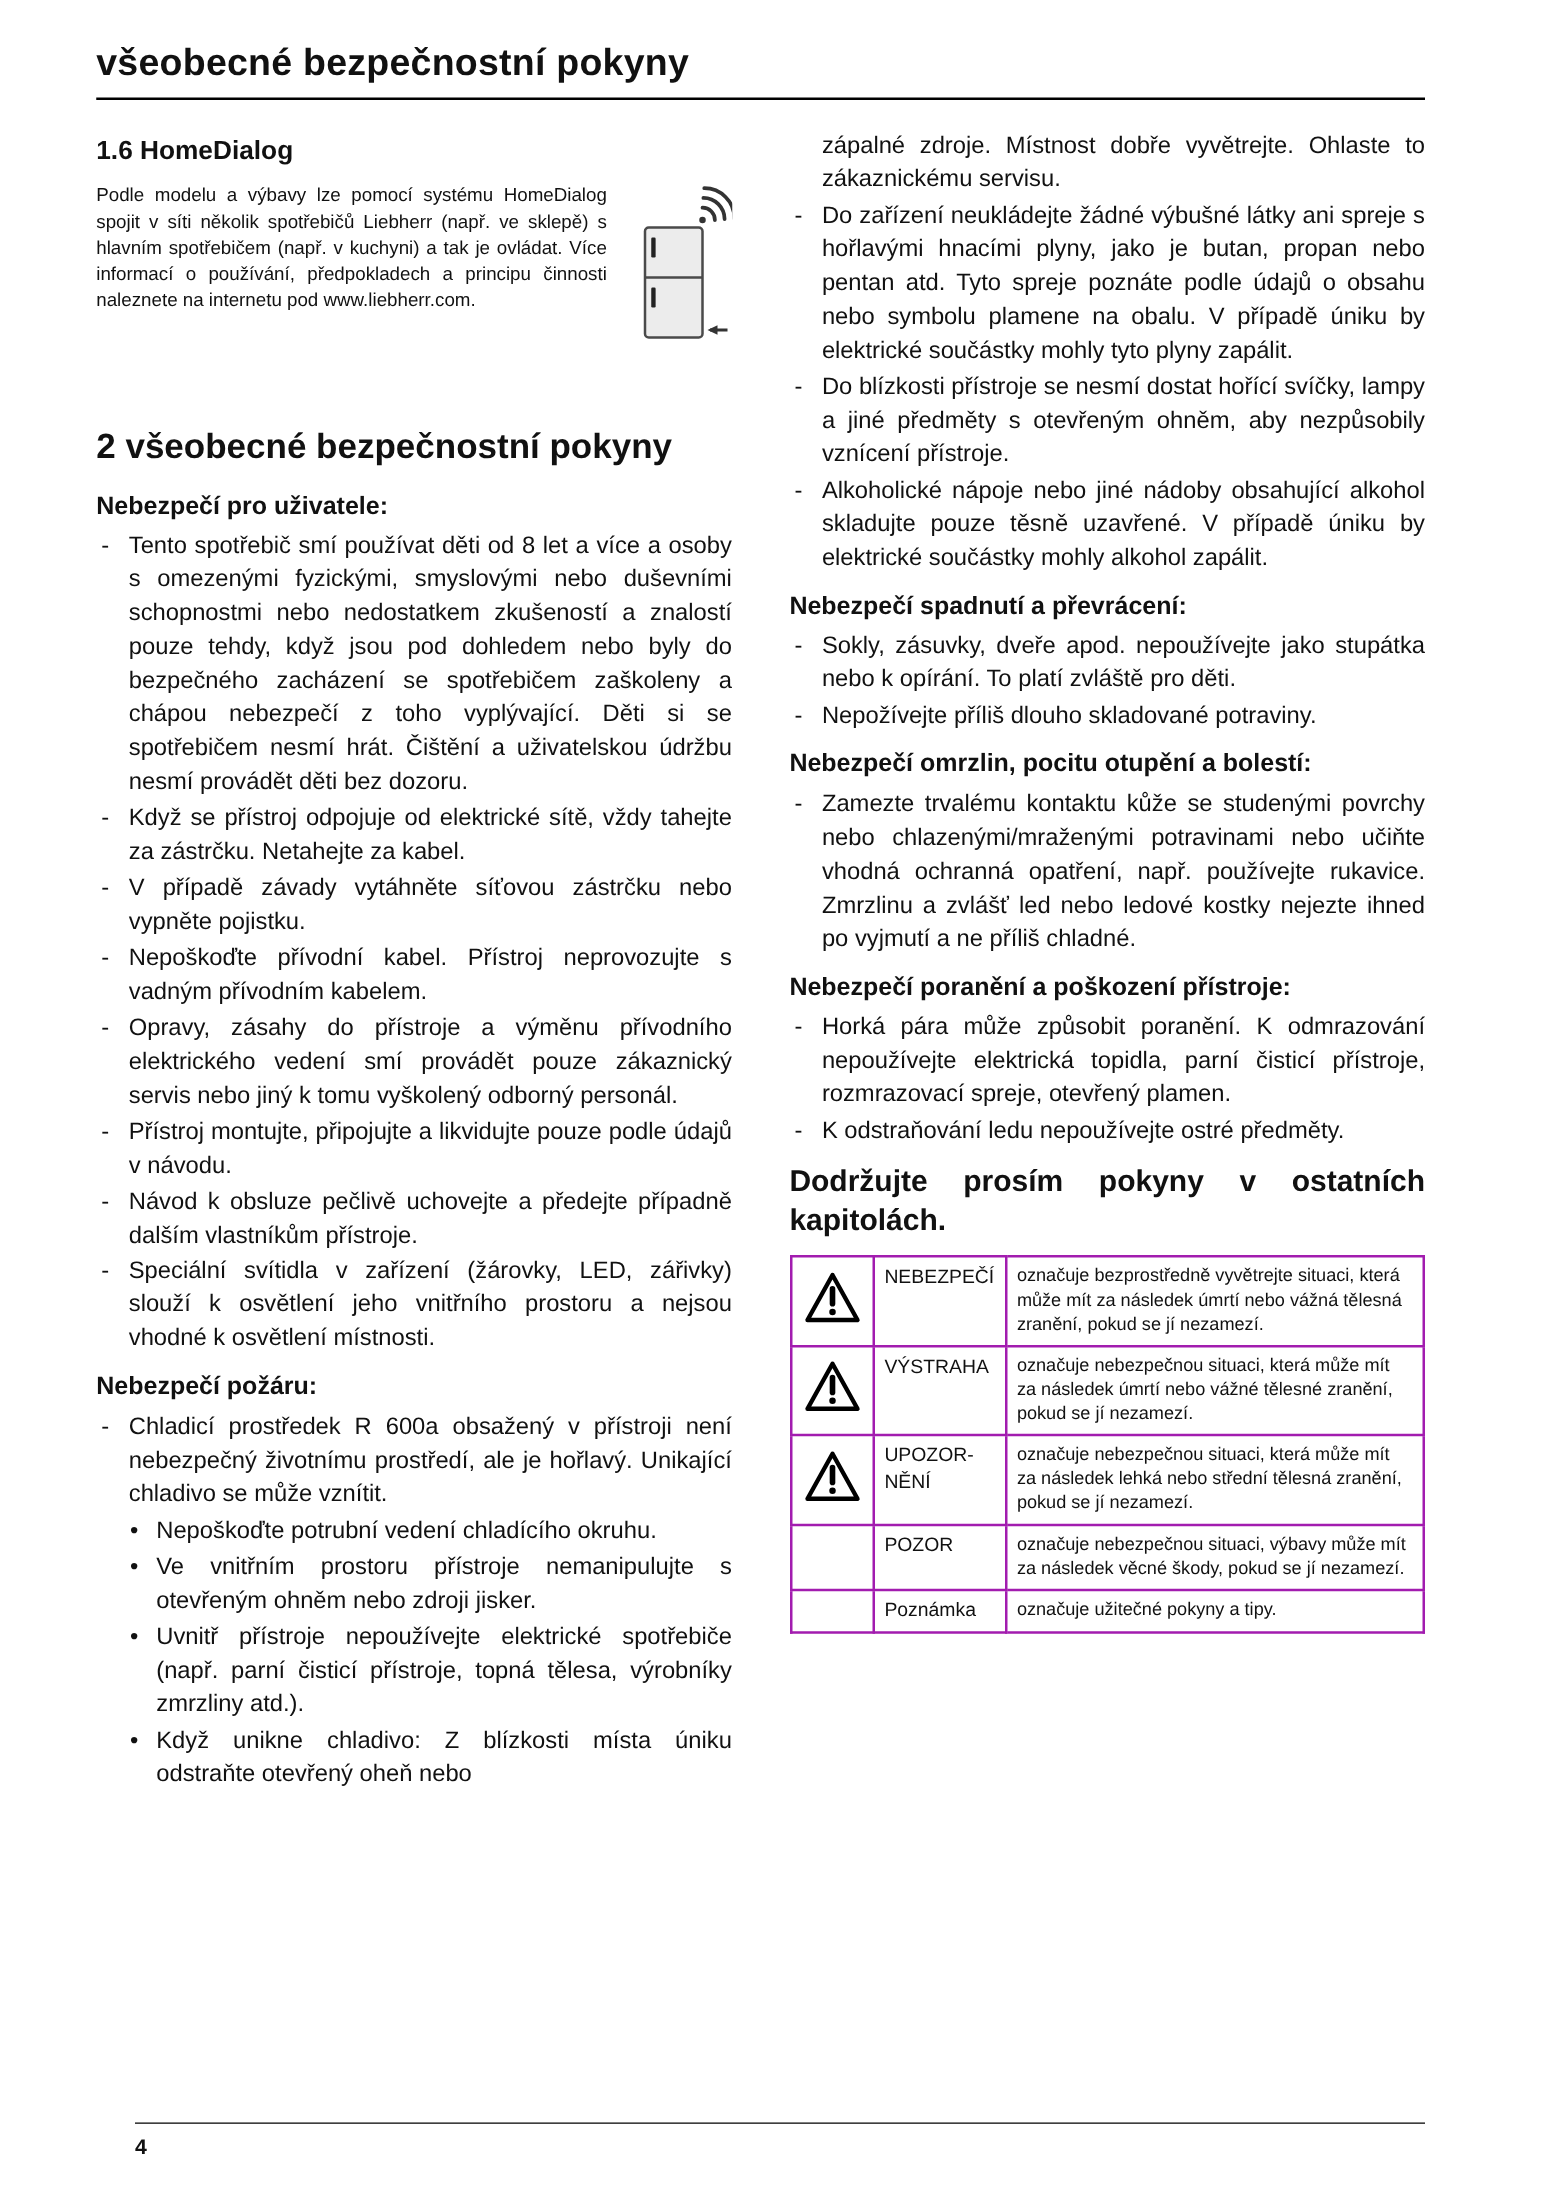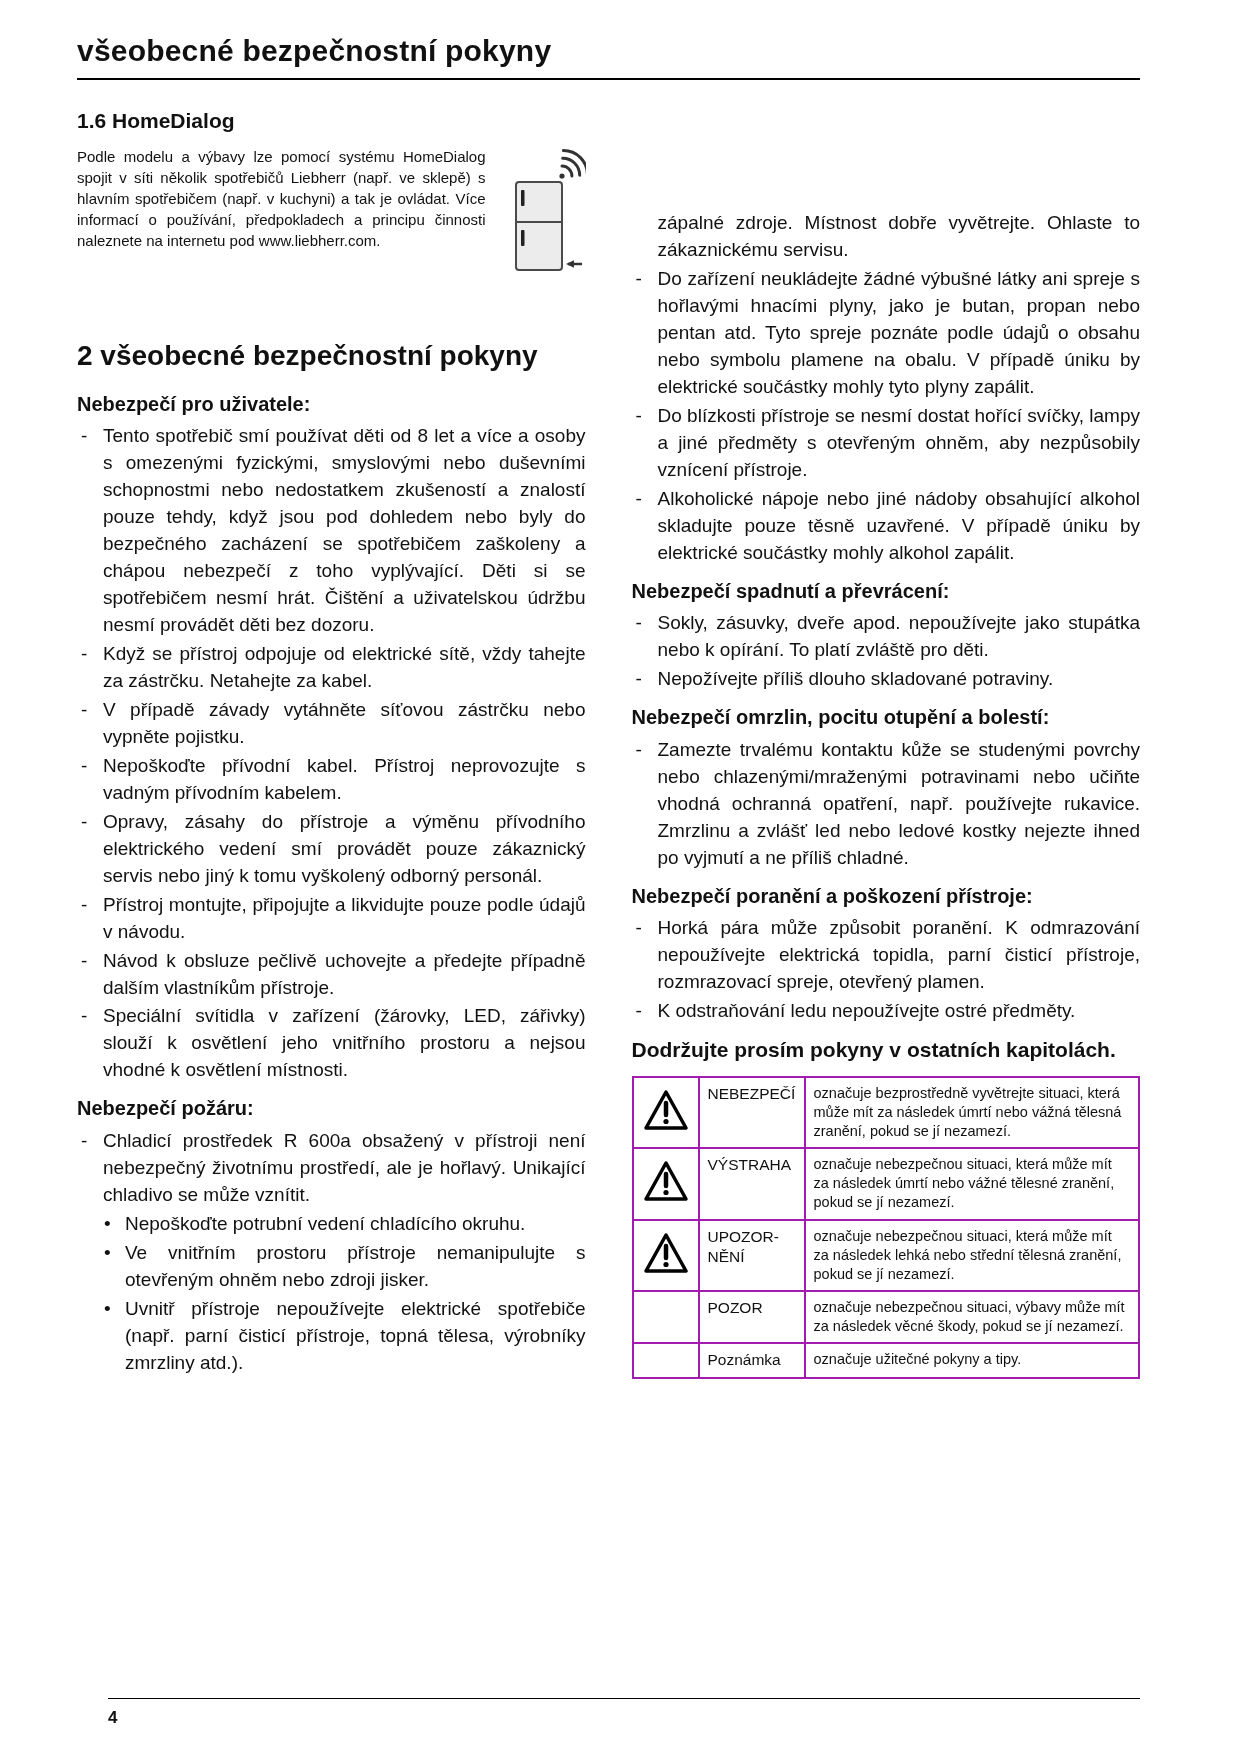--- a/index.html
+++ b/index.html
@@ -11,33 +11,33 @@
     color:#111;
     overflow:hidden;
   }
   .page { padding:34px 100px 0 77px; }
 
   
   .page-title { font-size:30px; font-weight:bold; letter-spacing:.2px; margin-bottom:10px; }
   .header-rule { height:2px; background:#000; margin-bottom:24px; }
 
   
-  .columns { display:flex; gap:46px;align-items:flex-end; }
+  .columns { display:flex; gap:46px; }
   .col { flex:1; min-width:0; font-size:19px; line-height:1.42; }
 
   
   .h-small { font-size:21px; font-weight:bold; margin:2px 0 10px; }
   .homedialog-body { overflow:hidden; }
   .figure { float:right; width:90px; margin:0 0 4px 10px; }
   .small-body { font-size:15px; line-height:1.4; text-align:justify; }
 
   
   .h-big { font-size:28px; font-weight:bold; margin:46px 0 16px; }
   .subhead { font-size:20px; font-weight:bold; margin:12px 0 6px; text-align:justify; line-height:1.28; }
-  .bold-note { font-size:21px; font-weight:bold; margin:12px 0 10px; text-align:justify; line-height:1.28; }
+  .bold-note { font-size:24px; font-weight:bold; margin:12px 0 10px; text-align:justify; line-height:1.28; }
 
   ul.dash-list { list-style:none; }
   .dash-list li { position:relative; padding-left:26px; margin:2px 0; text-align:justify; }
   .dash-list li::before { content:"-"; position:absolute; left:4px; top:0; }
 
   ul.bullet-list { list-style:none; padding-left:26px; }
   .bullet-list li { position:relative; padding-left:22px; margin:2px 0; text-align:justify; }
   .bullet-list li::before { content:"\2022"; position:absolute; left:1px; top:0; }
 
   .cont { padding-left:26px; text-align:justify; margin-bottom:2px; }
@@ -106,20 +106,21 @@
       </ul>
 
       <h3 class="subhead">Nebezpečí požáru:</h3>
       <ul class="dash-list">
         <li>Chladicí prostředek R 600a obsažený v přístroji není nebezpečný životnímu prostředí, ale je hořlavý. Unikající chladivo se může vznítit.</li>
       </ul>
       <ul class="bullet-list">
         <li>Nepoškoďte potrubní vedení chladícího okruhu.</li>
         <li>Ve vnitřním prostoru přístroje nemanipulujte s otevřeným ohněm nebo zdroji jisker.</li>
         <li>Uvnitř přístroje nepoužívejte elektrické spotřebiče (např. parní čisticí přístroje, topná tělesa, výrobníky zmrzliny atd.).</li>
+        <li>Když unikne chladivo: Z blízkosti místa úniku odstraňte otevřený oheň nebo</li>
       </ul>
     </div>
 
     <div class="col">
 
       <p class="cont">zápalné zdroje. Místnost dobře vyvětrejte. Ohlaste to zákaznickému servisu.</p>
 
       <ul class="dash-list">
         <li>Do zařízení neukládejte žádné výbušné látky ani spreje s hořlavými hnacími plyny, jako je butan, propan nebo pentan atd. Tyto spreje poznáte podle údajů o obsahu nebo symbolu plamene na obalu. V případě úniku by elektrické součástky mohly tyto plyny zapálit.</li>
         <li>Do blízkosti přístroje se nesmí dostat hořící svíčky, lampy a jiné předměty s otevřeným ohněm, aby nezpůsobily vznícení přístroje.</li>

